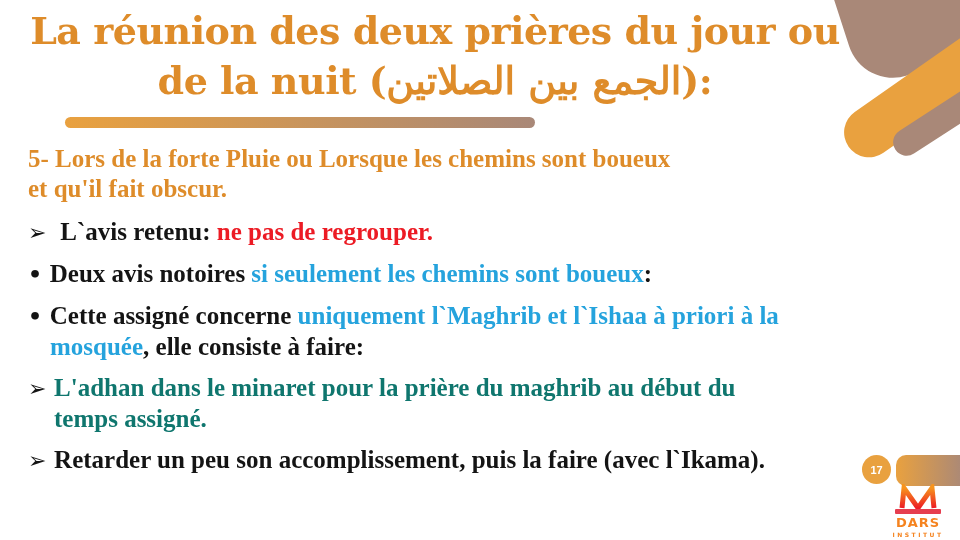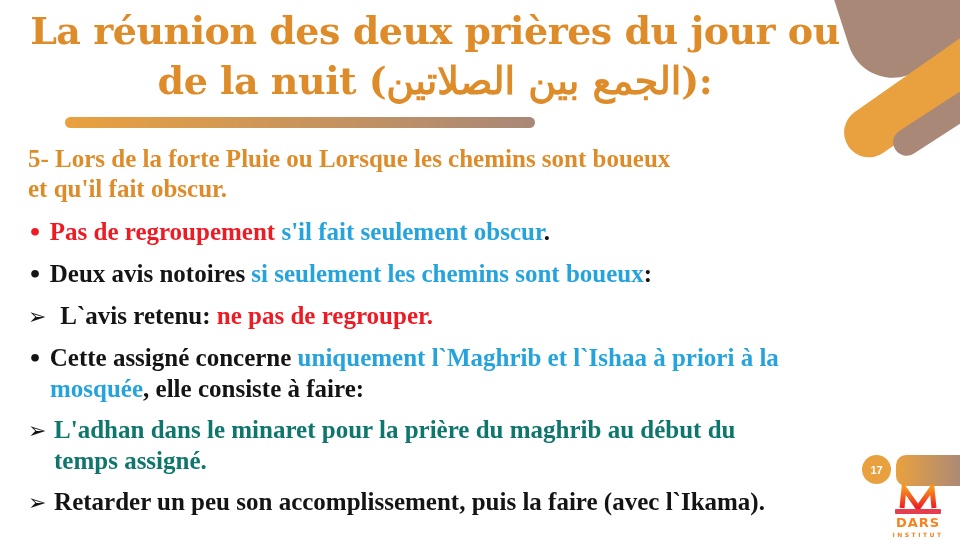--- a/index.html
+++ b/index.html
@@ -122,23 +122,22 @@
 
   <div class="title-wrap">
     <div class="title">La réunion des deux prières du jour ou</div>
     <div class="title">de la nuit (الجمع بين الصلاتين):</div>
   </div>
   <div class="title-underline"></div>
 
   <div class="body-content">
       <p class="para heading"><span style="color: rgb(222, 140, 42); margin-top: 28px;">5- Lors de la forte Pluie ou Lorsque les chemins sont boueux
 et qu'il fait obscur.</span></p>
-      <p class="para dot"><span class="bullet" style="color: rgb(236, 27, 36);">• </span><span style="color: rgb(236, 27, 36);">Pas de regroupement </span><span style="color: rgb(37, 163, 221);">s'il fait seulement obscur</span><span style="color: rgb(20, 20, 20);">.</span></p>
+      <p class="para arrow"><span class="bullet" style="color: rgb(20, 20, 20);">➢ </span><span style="color: rgb(20, 20, 20);"> L`avis retenu: </span><span style="color: rgb(236, 27, 36);">ne pas de regrouper.</span></p>
       <p class="para dot"><span class="bullet" style="color: rgb(20, 20, 20);">• </span><span style="color: rgb(20, 20, 20);">Deux avis notoires </span><span style="color: rgb(37, 163, 221);">si seulement les chemins sont boueux</span><span style="color: rgb(20, 20, 20);">:</span></p>
-      <p class="para arrow"><span class="bullet" style="color: rgb(20, 20, 20);">➢ </span><span style="color: rgb(20, 20, 20);"> L`avis retenu: </span><span style="color: rgb(236, 27, 36);">ne pas de regrouper.</span></p>
       <p class="para dot"><span class="bullet" style="color: rgb(20, 20, 20);">• </span><span style="color: rgb(20, 20, 20);">Cette assigné concerne </span><span style="color: rgb(37, 163, 221);">uniquement l`Maghrib et l`Ishaa à priori à la
 mosquée</span><span style="color: rgb(20, 20, 20);">, elle consiste à faire:</span></p>
       <p class="para arrow"><span class="bullet" style="color: rgb(20, 20, 20);">➢ </span><span style="color: #0f766e;">L'adhan dans le minaret pour la prière du maghrib au début du
 temps assigné.</span></p>
       <p class="para arrow"><span class="bullet" style="color: rgb(20, 20, 20);">➢ </span><span style="color: rgb(20, 20, 20);">Retarder un peu son accomplissement, puis la faire (avec l`Ikama).</span></p>
     </div>
 
   <div class="page-badge">17</div>
   <div class="corner-tab"></div>
 

